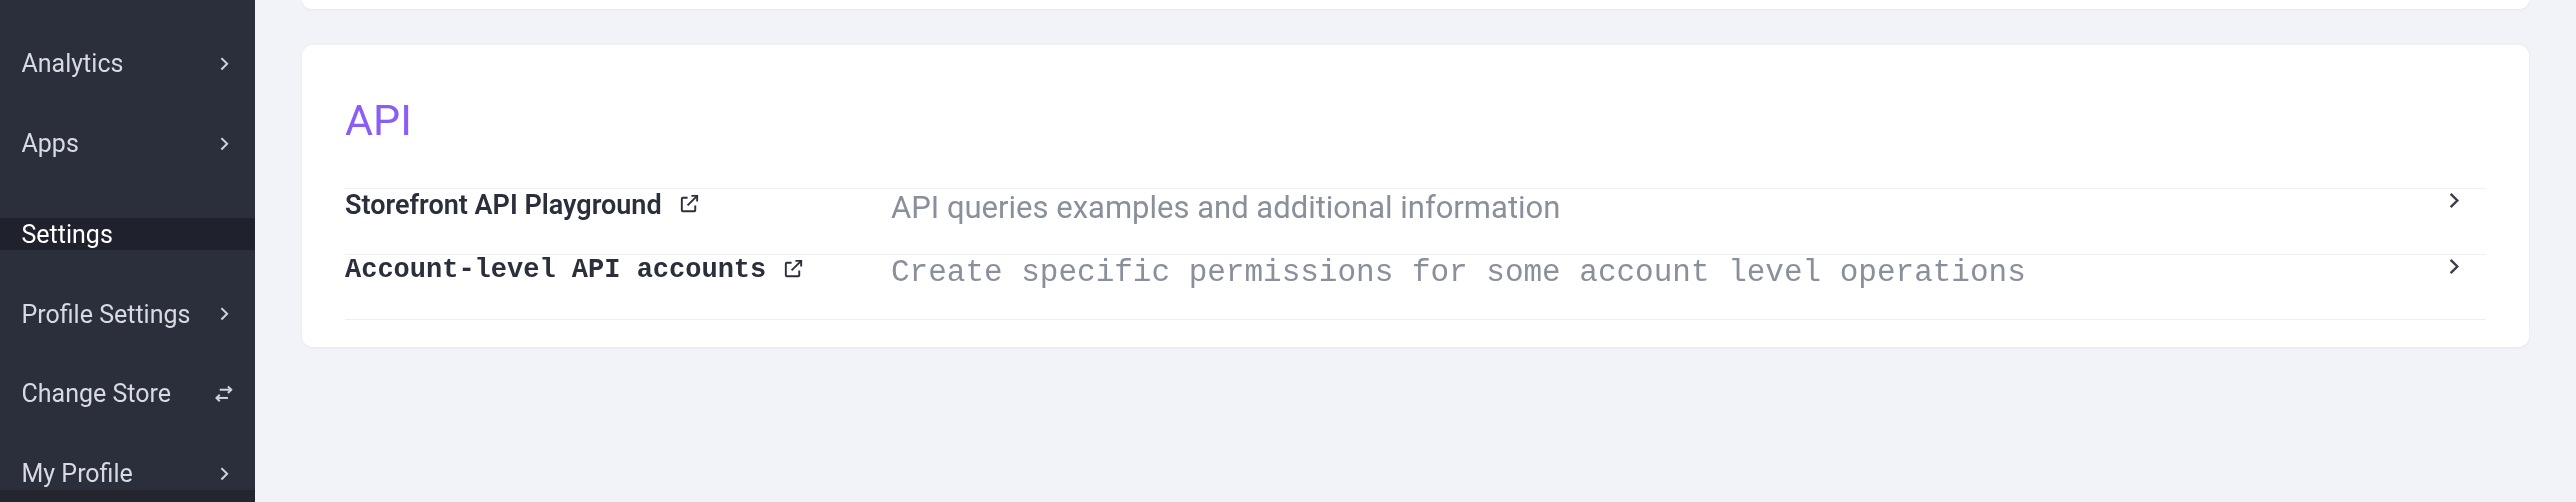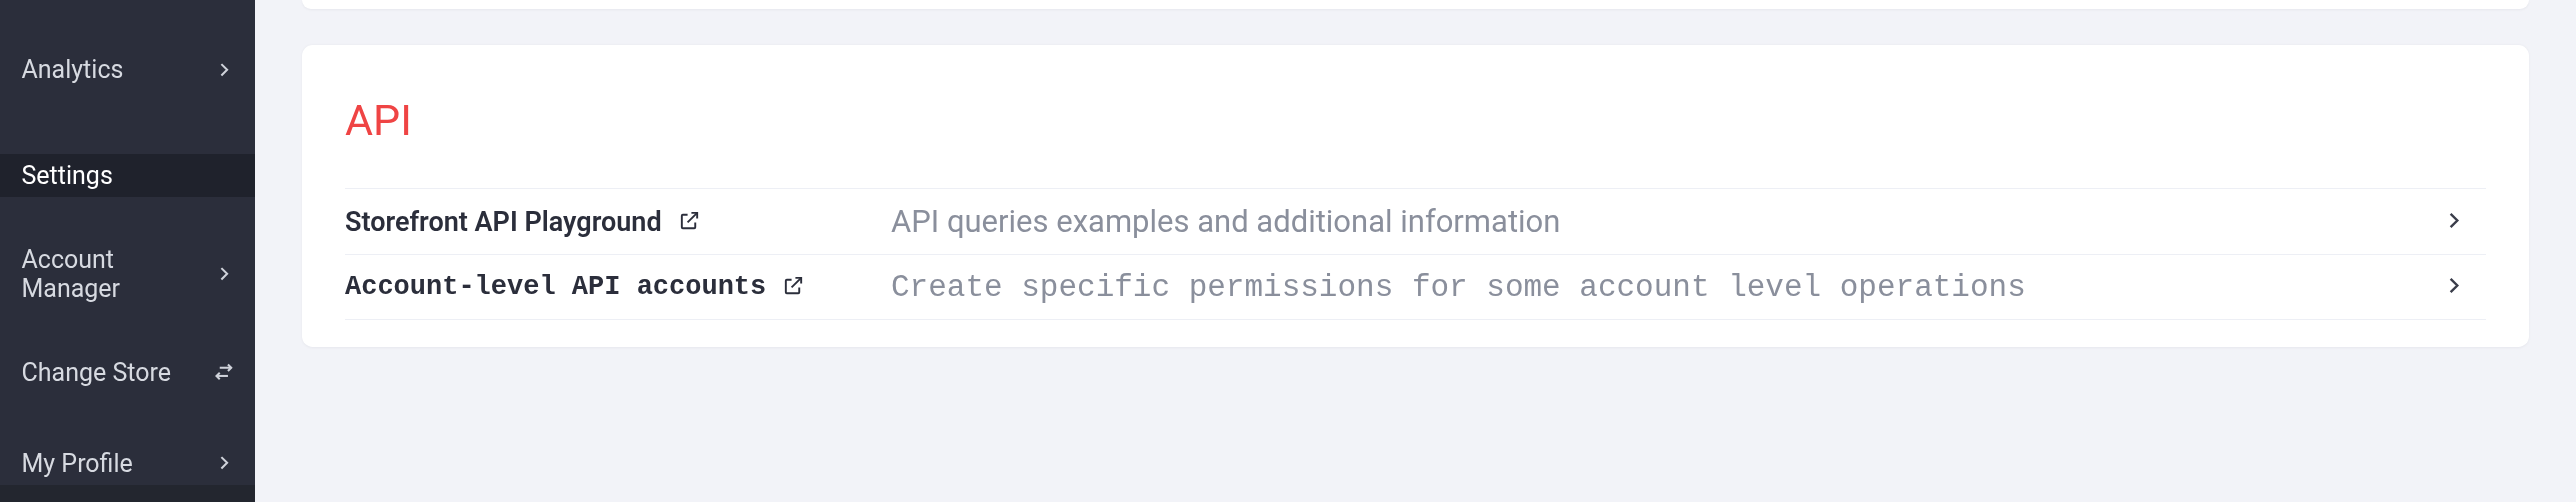--- a/index.html
+++ b/index.html
@@ -14,24 +14,24 @@
   .sidebar-spacer-bottom { flex: 1; }
   .sidebar-bottom { height: 27px; background: #23262f; }
   .sidebar-icon { display: inline-flex; }
   .sidebar-icon svg { width: 19.7px; height: 19.7px; stroke: #cfd2da; stroke-width: 2.5; fill: none; }
 
   
   .main { flex: 1; padding: 0 47px 47px 47px; }
   .top-card-edge { height: 9px; background: #ffffff; border-bottom-left-radius: 9px; border-bottom-right-radius: 9px; box-shadow: 0 0.9px 2.7px rgba(20,22,35,0.05); margin-bottom: 36px; }
 
   .card { background: #ffffff; border-radius: 10.7px; box-shadow: 0 0.9px 2.7px rgba(20,22,35,0.05); padding: 50px 43px 27px 43px; }
-  .card-title { font-size: 43px; font-weight: 400; color: #ef4444; margin-bottom: 43px; }
+  .card-title { font-size: 43px; font-weight: 400; color: #8b5cf6; margin-bottom: 43px; }
 
   .list { }
-  .row { display: flex; align-items: center; height: 66px; border-top: 0.9px solid #edeff5; padding: 0 21.5px 0 0; cursor: pointer; }
+  .row { display: flex; align-items: flex-start; height: 66px; border-top: 0.9px solid #edeff5; padding: 0 21.5px 0 0; cursor: pointer; }
   .row.highlight { background: #eef0fb; }
   .row:last-child { border-bottom: 0.9px solid #edeff5; font-family: Liberation Mono, monospace; }
   .row-title-wrap { width: 546px; display: flex; align-items: center; gap: 16px; padding-left: 0; }
   .row-title { font-size: 27px; font-weight: 600; color: #2b2e3b; }
   .ext-icon svg { width: 23px; height: 23px; stroke: #2b2e3b; stroke-width: 2; fill: none; }
   .row-desc { flex: 1; font-size: 31px; color: #8a8f9c; }
   .row-chevron svg { width: 23px; height: 23px; stroke: #3a3d4a; stroke-width: 2.5; fill: none; }
 </style>
 </head>
 <body>
@@ -43,29 +43,37 @@
     <div class="sidebar-item">
       <span>Analytics</span>
       <span class="sidebar-icon">
         <svg viewBox="0 0 24 24">
             <polyline points="9 5 16 12 9 19"></polyline>
           </svg>
       </span>
     </div>
 
 
+    <div class="sidebar-item">
+      <span>Apps</span>
+      <span class="sidebar-icon">
+        <svg viewBox="0 0 24 24">
+            <polyline points="9 5 16 12 9 19"></polyline>
+          </svg>
+      </span>
+    </div>
 
     <div class="sidebar-spacer"></div>
 
     <div class="sidebar-item active">
       <span>Settings</span>
     </div>
 
     <div class="sidebar-item">
-      <span>Account Manager</span>
+      <span>Profile Settings</span>
       <span class="sidebar-icon">
         <svg viewBox="0 0 24 24">
             <polyline points="9 5 16 12 9 19"></polyline>
           </svg>
       </span>
     </div>
 
     <div class="sidebar-item">
       <span>Change Store</span>
       <span class="sidebar-icon">

